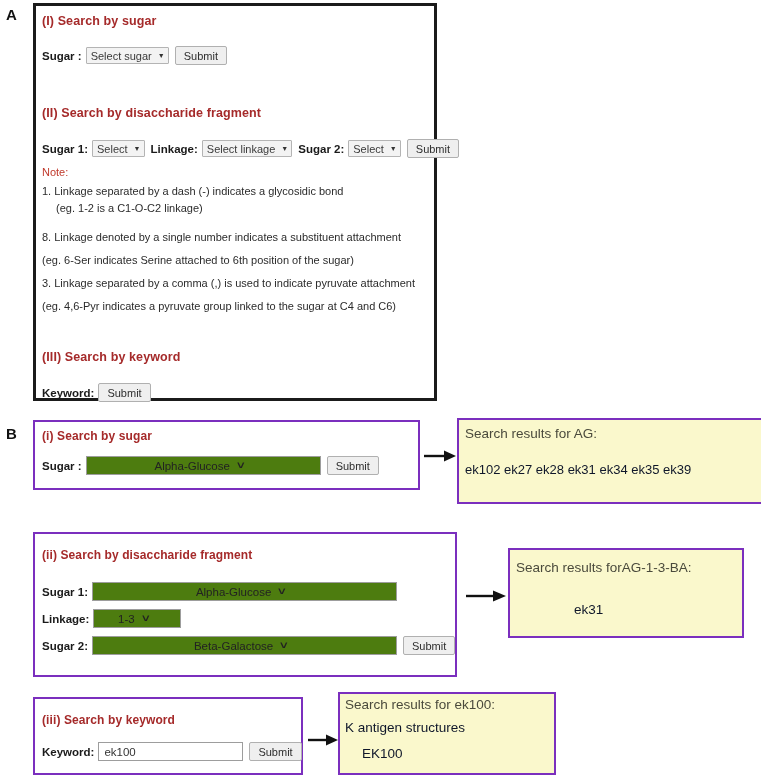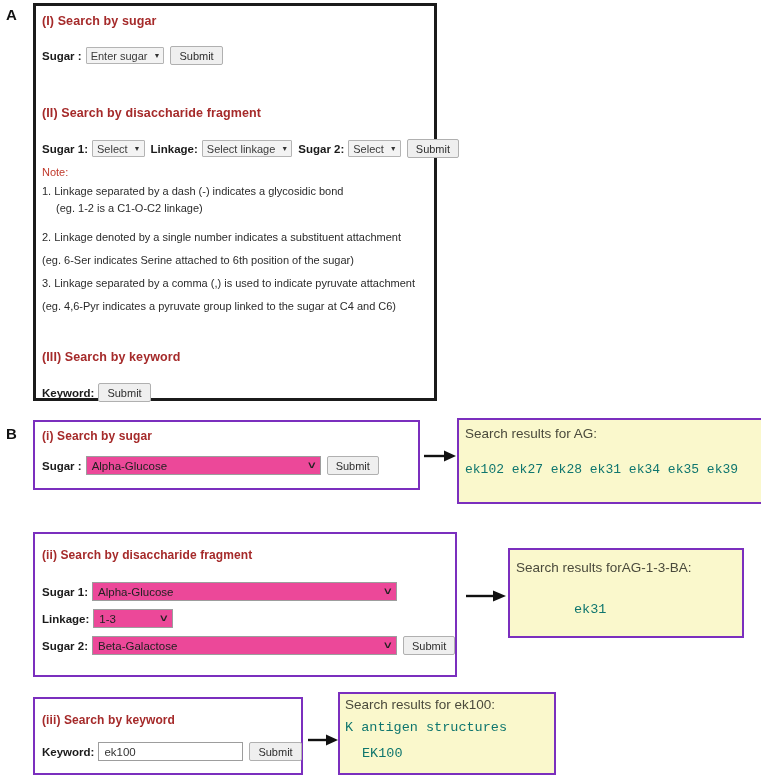--- a/index.html
+++ b/index.html
@@ -159,28 +159,28 @@
   }
   #b-row-1 { top: 34px; }
   #b-row-s1 { top: 48px; }
   #b-row-lk { top: 75px; }
   #b-row-s2 { top: 102px; }
   #b-row-kw { top: 43px; }
 
   .wide-select {
     display: inline-flex;
     align-items: center;
-    justify-content: space-between;
+    justify-content: center;
     border: 1px solid #9d9d9d;
-    background: #ec4899;
+    background: #4d7c0f;
     height: 19px;
     box-sizing: border-box;
     font-size: 11.5px;
     color: #222222;
-    padding: 0 5px 0 5px;
+    padding: 0 13px 0 5px;
     margin-right: 6px;
   }
   .wide-select .chev {
     font-size: 10px;
     color: #222;
     margin-left: 8px;
     font-weight: bold;
     transform: scaleX(1.3);
   }
 
@@ -210,23 +210,22 @@
 
   .r-title {
     position: absolute;
     font-size: 13.5px;
     color: #4a4a3c;
     white-space: nowrap;
   }
   .r-link {
     position: absolute;
     font-size: 13.5px;
-    color: #0f766e;
-    white-space: nowrap;
-    font-family: Liberation Mono, monospace;
+    color: #0f172a;
+    white-space: nowrap;
   }
   #r1-title { left: 6px; top: 6px; }
   #r1-links { left: 6px; top: 42px; font-size: 13px; }
   #r2-title { left: 6px; top: 10px; }
   #r2-links { left: 16px; top: 52px; margin-left: 48px; }
   #r3-title { left: 5px; top: 3px; }
   #r3-link-1 { left: 5px; top: 26px; }
   #r3-link-2 { left: 22px; top: 52px; }
 
   
@@ -243,21 +242,21 @@
 <div class="panel-letter" id="panel-letter-b">B</div>
 
 <div id="panel-a">
   <div class="a-inner">
 
     <div class="sec-head a-head" id="a-head-1">(I) Search by sugar</div>
 
     <div class="a-row" id="a-row-1">
       <span class="fld-label">Sugar :</span>
       <span class="mini-select">
-        <span class="cap">Enter sugar</span>
+        <span class="cap">Select sugar</span>
         <span class="arr">▼</span>
       </span>
       <span class="btn">Submit</span>
     </div>
 
     <div class="sec-head a-head" id="a-head-2">(II) Search by disaccharide fragment</div>
 
     <div class="a-row" id="a-row-2">
       <span class="fld-label">Sugar 1:</span>
       <span class="mini-select">
@@ -273,21 +272,21 @@
       <span class="mini-select">
         <span class="cap">Select</span>
         <span class="arr">▼</span>
       </span>
       <span class="btn">Submit</span>
     </div>
 
     <div class="note-label">Note:</div>
     <div class="note-line" id="a-note-1">1. Linkage separated by a dash (-) indicates a glycosidic bond</div>
     <div class="note-line" id="a-note-2">(eg. 1-2 is a C1-O-C2 linkage)</div>
-    <div class="note-line" id="a-note-3">2. Linkage denoted by a single number indicates a substituent attachment</div>
+    <div class="note-line" id="a-note-3">8. Linkage denoted by a single number indicates a substituent attachment</div>
     <div class="note-line" id="a-note-4">(eg. 6-Ser indicates Serine attached to 6th position of the sugar)</div>
     <div class="note-line" id="a-note-5">3. Linkage separated by a comma (,) is used to indicate pyruvate attachment</div>
     <div class="note-line" id="a-note-6">(eg. 4,6-Pyr indicates a pyruvate group linked to the sugar at C4 and C6)</div>
 
     <div class="sec-head a-head" id="a-head-3">(III) Search by keyword</div>
 
     <div class="a-row" id="a-row-3">
       <span class="fld-label">Keyword:</span>
       <span class="btn">Submit</span>
     </div>
@@ -313,21 +312,21 @@
   <div class="b-row" id="b-row-s1">
     <span class="fld-label">Sugar 1:</span>
     <span class="wide-select" style="width:305px;">
       <span>Alpha-Glucose</span>
       <span class="chev">˅</span>
     </span>
   </div>
 
   <div class="b-row" id="b-row-lk">
     <span class="fld-label">Linkage:</span>
-    <span class="wide-select" style="width:80px;">
+    <span class="wide-select" style="width:88px;">
       <span>1-3</span>
       <span class="chev">˅</span>
     </span>
   </div>
 
   <div class="b-row" id="b-row-s2">
     <span class="fld-label">Sugar 2:</span>
     <span class="wide-select" style="width:305px;">
       <span>Beta-Galactose</span>
       <span class="chev">˅</span>

